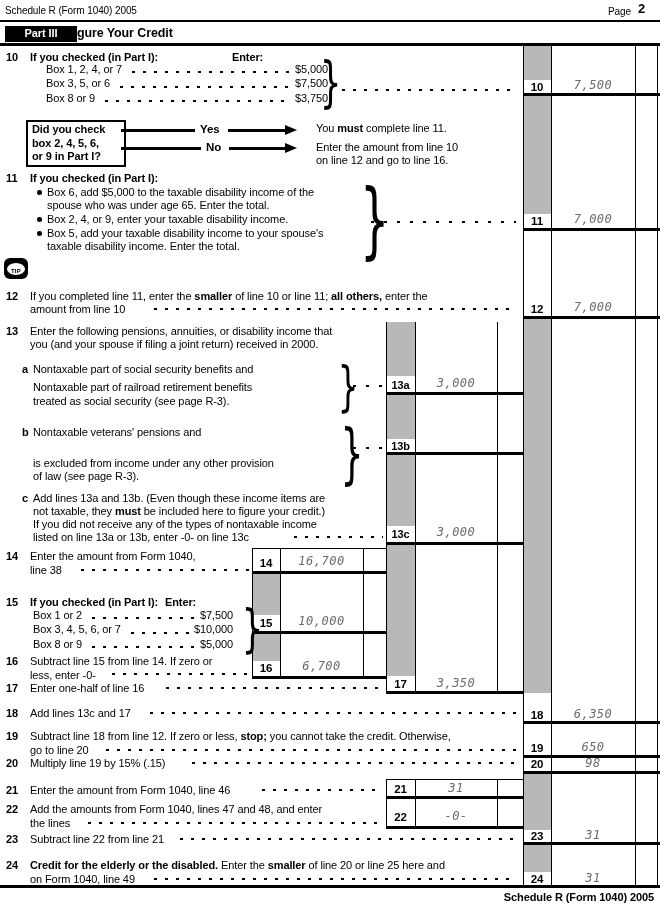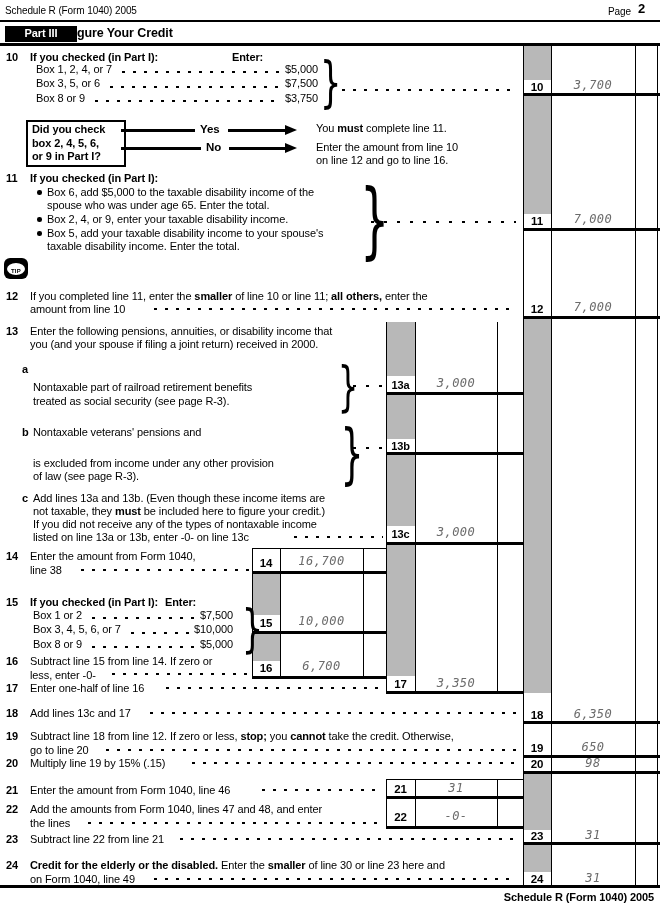--- a/index.html
+++ b/index.html
@@ -95,41 +95,41 @@
   <div class="hl" style="left:523px;top:771px;width:137px;"></div>
   <div class="hl thin" style="left:386px;top:779px;width:137px;"></div>
   <div class="hl" style="left:386px;top:796px;width:137px;"></div>
   <div class="hl" style="left:386px;top:826px;width:137px;"></div>
   <div class="hl" style="left:523px;top:842px;width:137px;"></div>
   <div class="hl" style="left:0;top:885px;width:660px;height:3px;"></div>
 
   <div class="t b" style="left:6px;top:51px;">10</div>
   <div class="t b" style="left:30px;top:51px;">If you checked (in Part I):</div>
   <div class="t b" style="left:232px;top:51px;">Enter:</div>
-  <div class="optbox" style="left:36px;top:63px;width:282px;">
+  <div class="optbox" style="left:46px;top:63px;width:282px;">
     <div class="optrow">
       <span>Box 1, 2, 4, or 7</span>
       <span class="fldr"></span>
       <span>$5,000</span>
     </div>
     <div class="optrow">
       <span>Box 3, 5, or 6</span>
       <span class="fldr"></span>
       <span>$7,500</span>
     </div>
     <div class="optrow">
       <span>Box 8 or 9</span>
       <span class="fldr"></span>
       <span>$3,750</span>
     </div>
   </div>
   <div class="brace" style="left:313px;top:54px;font-size:56px;transform:scaleX(.6);">}</div>
   <div class="ldr" style="left:338px;top:88px;width:178px;"></div>
   <div class="boxno" style="left:523px;top:80px;width:28px;">10</div>
-  <div class="amt" style="left:552px;top:78px;width:82px;">3,700</div>
+  <div class="amt" style="left:552px;top:78px;width:82px;">7,500</div>
 
   <div class="flowbox" style="left:26px;top:120px;width:88px;">
     <div>Did you check</div>
     <div>box 2, 4, 5, 6,</div>
     <div>or 9 in Part I?</div>
   </div>
   <div class="fline" style="left:121px;top:129px;width:74px;"></div>
   <div class="t b" style="left:200px;top:123px;font-size:11.5px;">Yes</div>
   <div class="fline" style="left:228px;top:129px;width:57px;"></div>
   <div class="arrow" style="left:285px;top:125px;"></div>
@@ -165,20 +165,21 @@
   <div class="t" style="left:30px;top:303px;">amount from line 10</div>
   <div class="ldr" style="left:150px;top:307px;width:366px;"></div>
   <div class="boxno" style="left:523px;top:302px;width:28px;">12</div>
   <div class="amt" style="left:552px;top:300px;width:82px;">7,000</div>
 
   <div class="t b" style="left:6px;top:325px;">13</div>
   <div class="t" style="left:30px;top:325px;">Enter the following pensions, annuities, or disability income that</div>
   <div class="t" style="left:30px;top:338px;">you (and your spouse if filing a joint return) received in 2000.</div>
 
   <div class="t b" style="left:22px;top:363px;">a</div>
+  <div class="t" style="left:33px;top:363px;">Nontaxable part of social security benefits and</div>
   <div class="t" style="left:33px;top:381px;">Nontaxable part of railroad retirement benefits</div>
   <div class="t" style="left:33px;top:395px;">treated as social security (see page R-3).</div>
   <div class="brace" style="left:331px;top:360px;font-size:54px;transform:scaleX(.6);">}</div>
   <div class="ldr wide" style="left:348px;top:384px;width:36px;"></div>
   <div class="boxno" style="left:386px;top:378px;width:29px;font-size:11px;">13a</div>
   <div class="amt" style="left:416px;top:376px;width:80px;">3,000</div>
 
   <div class="t b" style="left:22px;top:426px;">b</div>
   <div class="t" style="left:33px;top:426px;">Nontaxable veterans' pensions and</div>
   <div class="t" style="left:33px;top:457px;">is excluded from income under any other provision</div>
@@ -241,21 +242,21 @@
   <div class="boxno" style="left:386px;top:677px;width:29px;">17</div>
   <div class="amt" style="left:416px;top:676px;width:80px;">3,350</div>
 
   <div class="t b" style="left:6px;top:707px;">18</div>
   <div class="t" style="left:30px;top:707px;">Add lines 13c and 17</div>
   <div class="ldr" style="left:146px;top:711px;width:370px;"></div>
   <div class="boxno" style="left:523px;top:708px;width:28px;">18</div>
   <div class="amt" style="left:552px;top:707px;width:82px;">6,350</div>
 
   <div class="t b" style="left:6px;top:730px;">19</div>
-  <div class="t" style="left:30px;top:730px;"><span>Subtract line 18 from line 12. If zero or less, </span><span style="font-weight: bold;">stop;</span><span> you </span><span style="font-weight: bold; text-align: right;">cannot</span><span> take the credit. Otherwise,</span></div>
+  <div class="t" style="left:30px;top:730px;"><span>Subtract line 18 from line 12. If zero or less, </span><span style="font-weight: bold;">stop;</span><span> you </span><span style="font-weight: normal; text-align: right;">cannot</span><span> take the credit. Otherwise,</span></div>
   <div class="t" style="left:30px;top:744px;">go to line 20</div>
   <div class="ldr" style="left:102px;top:748px;width:414px;"></div>
   <div class="boxno" style="left:523px;top:741px;width:28px;">19</div>
   <div class="amt" style="left:552px;top:740px;width:82px;">650</div>
 
   <div class="t b" style="left:6px;top:757px;">20</div>
   <div class="t" style="left:30px;top:757px;">Multiply line 19 by 15% (.15)</div>
   <div class="ldr" style="left:188px;top:761px;width:328px;"></div>
   <div class="boxno" style="left:523px;top:757px;width:28px;">20</div>
   <div class="amt" style="left:552px;top:756px;width:82px;">98</div>
@@ -273,21 +274,21 @@
   <div class="boxno" style="left:386px;top:810px;width:29px;">22</div>
   <div class="amt" style="left:416px;top:809px;width:80px;">-0-</div>
 
   <div class="t b" style="left:6px;top:833px;">23</div>
   <div class="t" style="left:30px;top:833px;">Subtract line 22 from line 21</div>
   <div class="ldr" style="left:176px;top:837px;width:340px;"></div>
   <div class="boxno" style="left:523px;top:829px;width:28px;">23</div>
   <div class="amt" style="left:552px;top:828px;width:82px;">31</div>
 
   <div class="t b" style="left:6px;top:859px;">24</div>
-  <div class="t" style="left:30px;top:859px;"><span style="font-weight: bold;">Credit for the elderly or the disabled.</span><span> Enter the </span><span style="font-weight: bold;">smaller</span><span> of line 30 or line 23 here and</span></div>
+  <div class="t" style="left:30px;top:859px;"><span style="font-weight: bold;">Credit for the elderly or the disabled.</span><span> Enter the </span><span style="font-weight: bold;">smaller</span><span> of line 20 or line 25 here and</span></div>
   <div class="t" style="left:30px;top:873px;">on Form 1040, line 49</div>
   <div class="ldr" style="left:150px;top:877px;width:366px;"></div>
   <div class="boxno" style="left:523px;top:872px;width:28px;">24</div>
   <div class="amt" style="left:552px;top:871px;width:82px;">31</div>
 
   <div class="t b" style="right:6px;top:891px;font-size:11px;">Schedule R (Form 1040) 2005</div>
 
 </div>
 
 </body></html>

